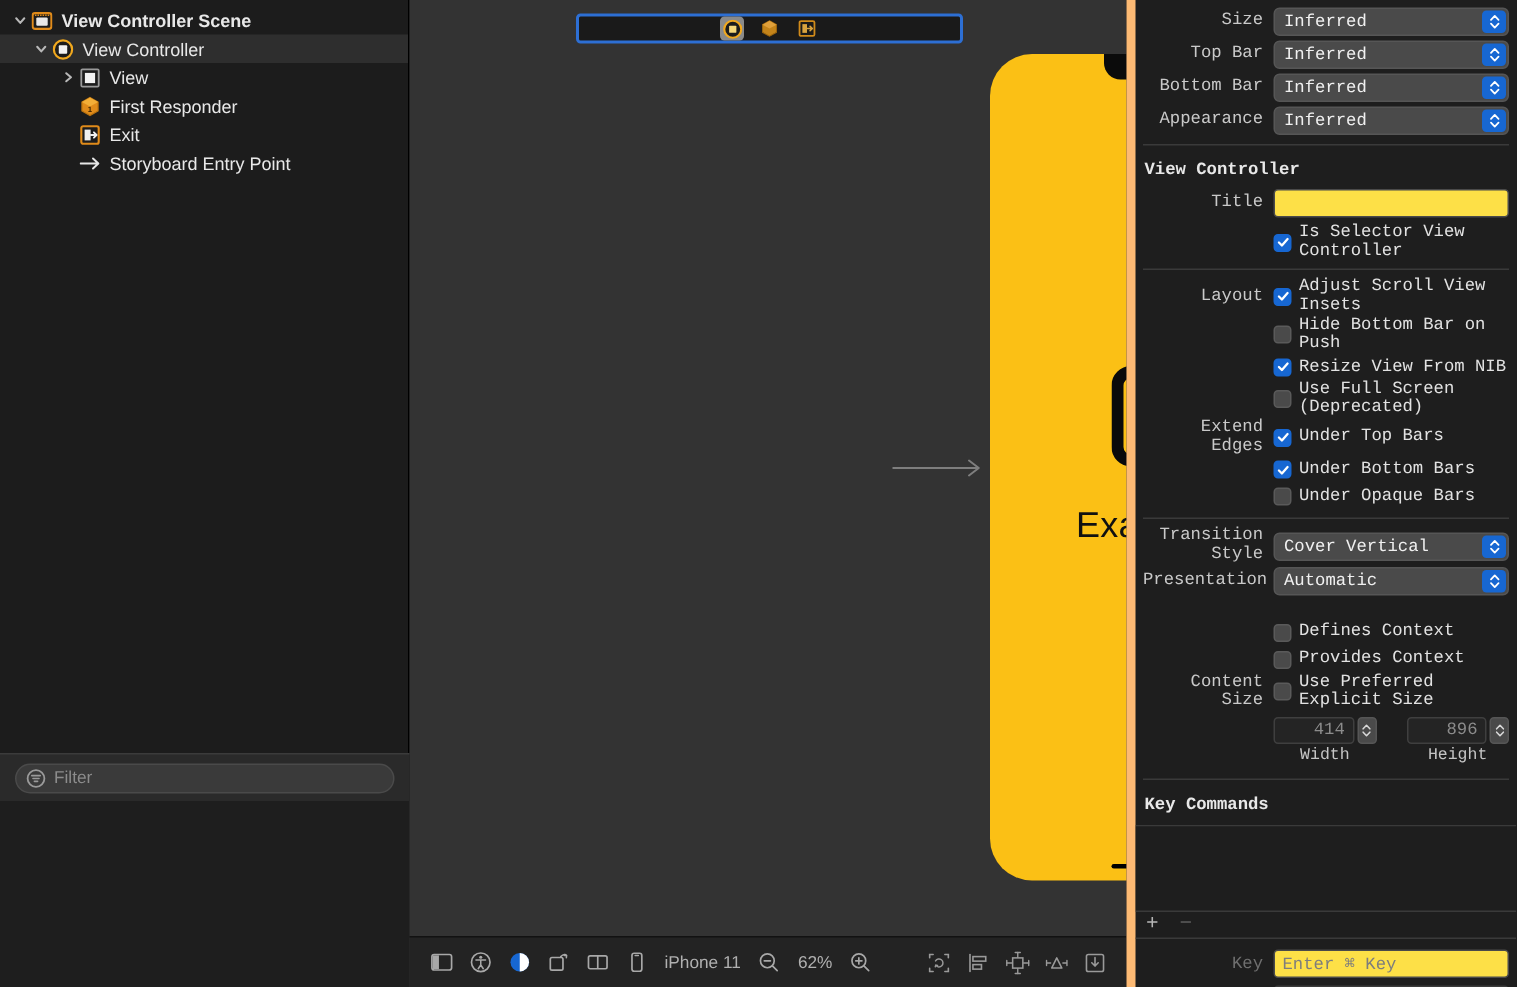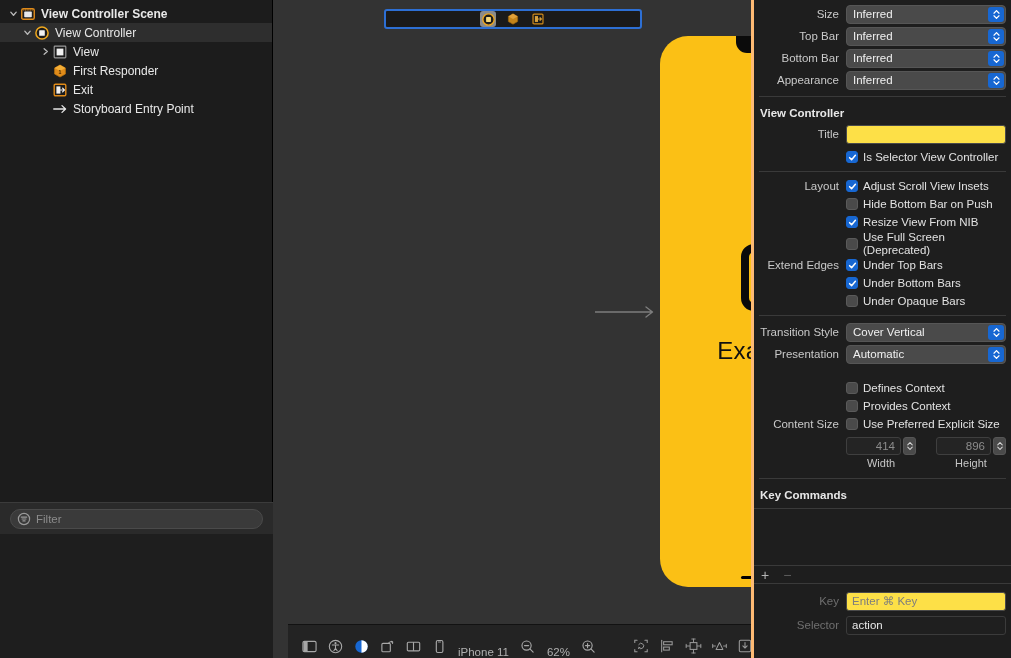--- a/index.html
+++ b/index.html
@@ -133,47 +133,48 @@
   #vc-img { width: 88px; height: 67px; }
   #vc-label {
     margin-top: 26px;
     font-size: 24px;
     color: #111;
     letter-spacing: .2px;
   }
 
   
   #canvas-toolbar {
-    position: absolute; left: 15px; bottom: 0;
+    position: absolute; left: 0; bottom: 0;
     width: 478px; height: 34px;
     background: #232323;
     border-top: 1px solid #121212;
-    display: flex; align-items: flex-end;
+    display: flex; align-items: center;
   }
   .tb-btn {
     width: 26px; height: 24px;
     display: flex; align-items: center; justify-content: center;
     color: #a8a8a8;
   }
   .tb-text {
     font-size: 11.5px; color: #b0b0b0;
     padding: 0 6px; white-space: nowrap;
   }
   .tb-spacer { flex: 1; }
 
   
   #inspector {
     width: 260px; height: 658px;
     flex: 0 0 260px;
     background: #1e1e1e;
-    border-left: 3px solid #fdba74;
+    border-left: 6px solid #fdba74;
     position: relative;
     font-size: 11.5px;
     color: #d8d8d8;
     overflow: hidden;
+    font-family: Liberation Mono, monospace;
   }
   .insp-pad { padding: 0 5px; }
   .row {
     display: flex; align-items: center;
     min-height: 22px;
     margin-bottom: 0px;
   }
   .lbl {
     width: 87px; flex: 0 0 87px;
     text-align: right;

